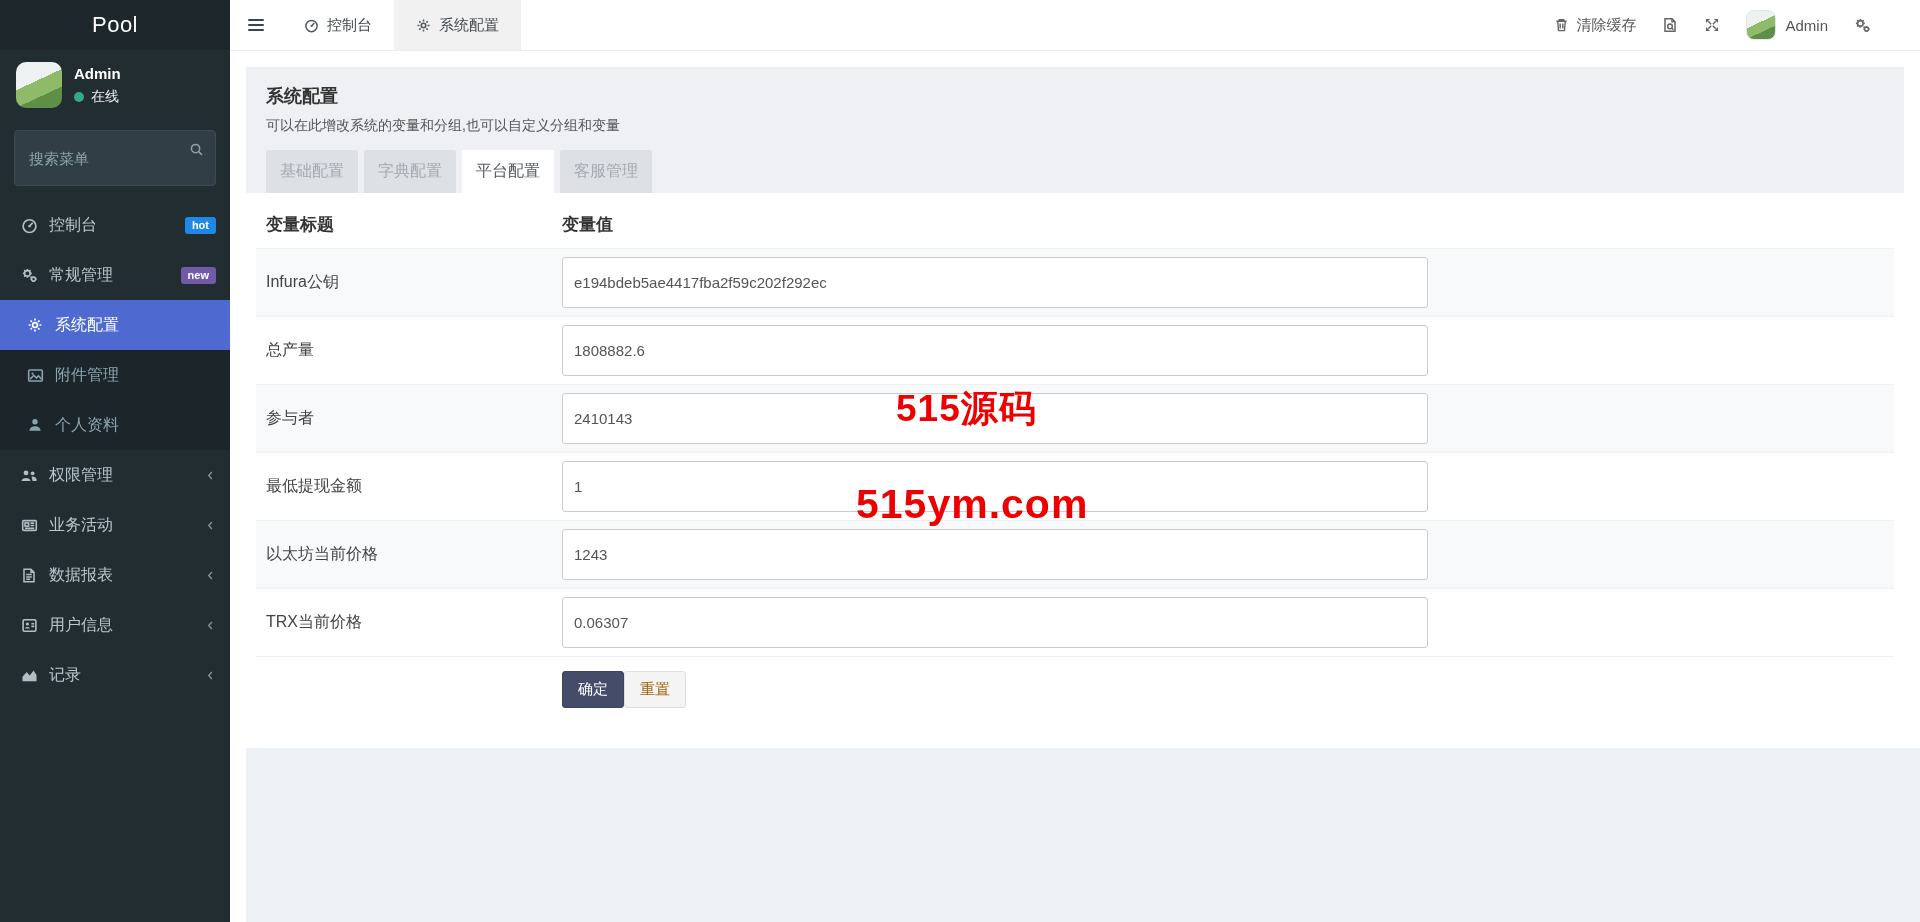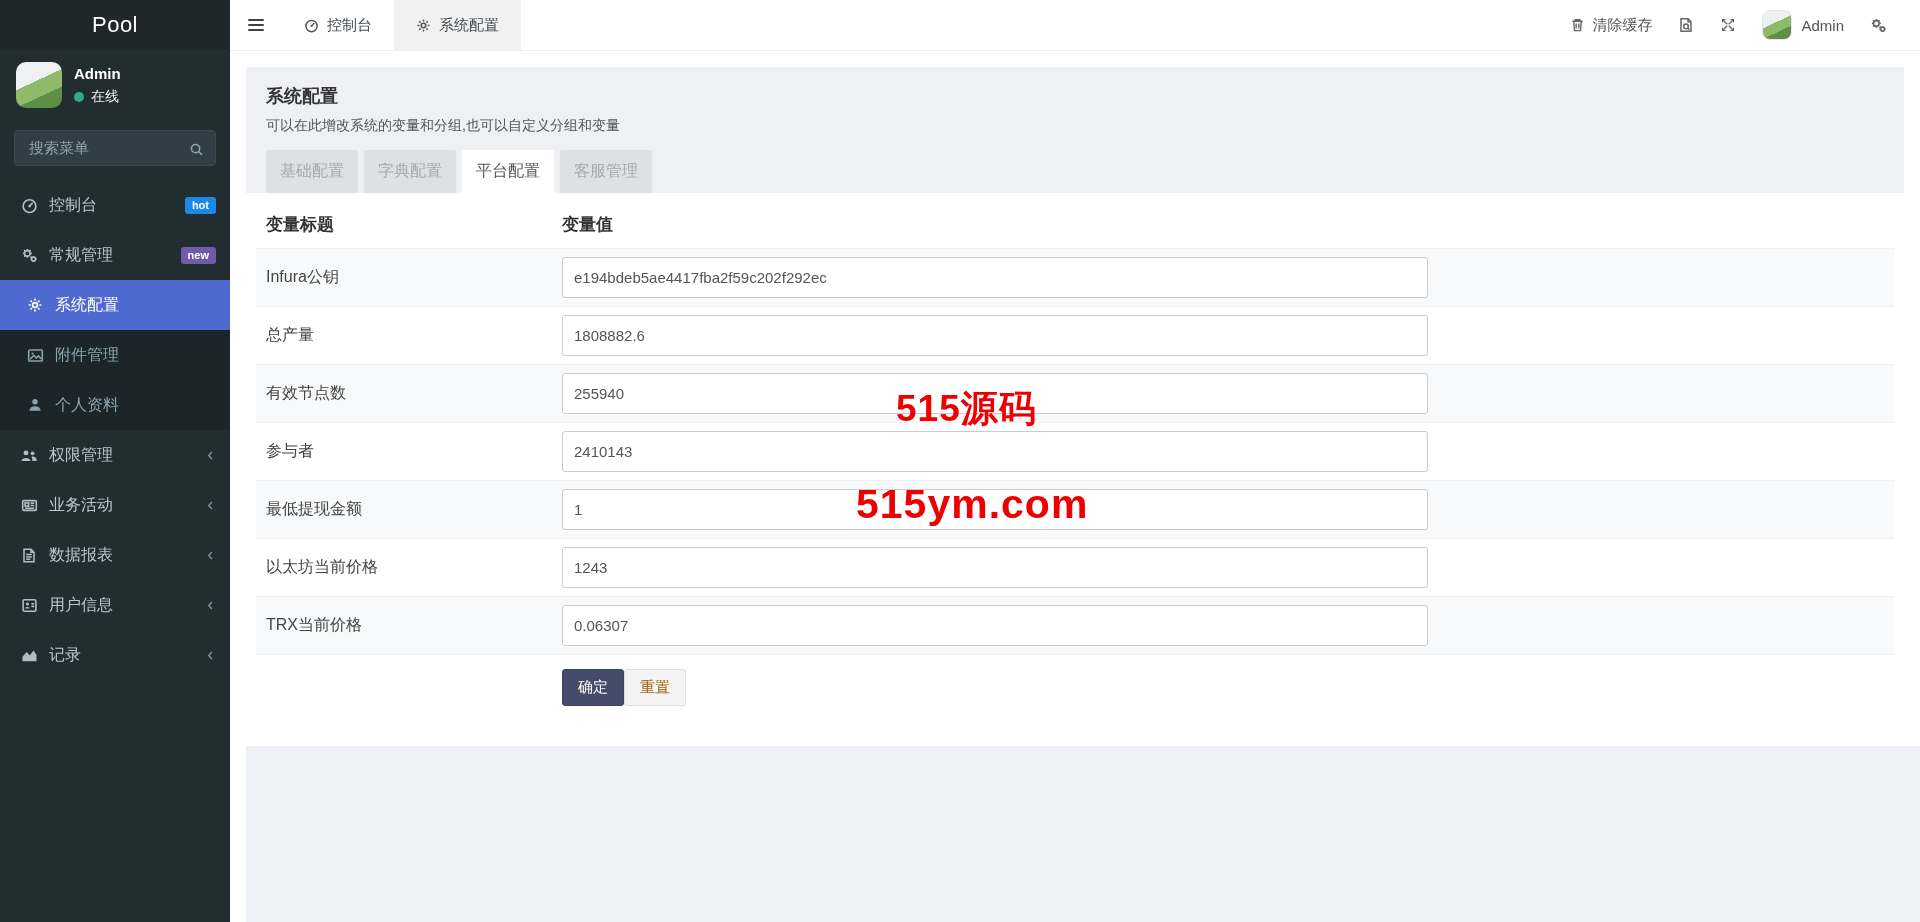--- a/index.html
+++ b/index.html
@@ -10,23 +10,23 @@
   .logo { height:50px; background:#1d272c; color:#fff; font-size:22px; font-weight:500;
           display:flex; align-items:center; justify-content:center; letter-spacing:.5px; }
   .user-panel { display:flex; align-items:center; padding:12px 16px 14px; }
   .avatar { width:46px; height:46px; border-radius:10px; flex:0 0 auto;
             background:linear-gradient(155deg,#eef1f2 42%,#8fba6a 42% 68%,#5d8f46 68%); }
   .user-info { margin-left:12px; }
   .user-name { color:#fff; font-weight:bold; font-size:15px; margin-bottom:6px; }
   .user-status { color:#ececec; font-size:14px; display:flex; align-items:center; }
   .dot { width:10px; height:10px; border-radius:50%; background:#34a88e; margin-right:7px; }
   .search-wrap { margin:8px 14px 14px; position:relative; }
-  .search-input { width:100%; height:36px; background:#323e46; border:1px solid #3c4a52; border-radius:4px;
+  .search-input { width:100%; height:56px; background:#323e46; border:1px solid #3c4a52; border-radius:4px;
                   color:#14b8a6; font-size:15px; padding:0 34px 0 14px; outline:none;
-                  font-family:Liberation Serif, serif; }
+                  font-family:Liberation Sans, sans-serif; }
   .search-input::placeholder { color:#8ba1ab; }
   .search-icon { position:absolute; right:12px; top:12px; color:#8ba1ab; }
 
   .menu { margin-top:6px; }
   .menu-item { height:50px; display:flex; align-items:center; padding:0 14px 0 18px;
                color:#b8c7ce; font-size:16px; cursor:pointer; position:relative; }
   .menu-item .mi-icon { width:22px; display:flex; justify-content:center; color:#b0bfc6; }
   .menu-item .mi-label { margin-left:9px; flex:1; }
   .submenu { background:#1b252a; }
   .submenu .menu-item { padding-left:24px; color:#8aa4af; }
@@ -38,21 +38,21 @@
   .badge.new { background:#6f5ba7; }
   .chev { color:#7f959e; display:flex; }
 
   
   .topbar { position:fixed; left:230px; right:0; top:0; height:50px; background:#fff; z-index:4;
             display:flex; align-items:stretch; box-shadow:0 1px 0 #eceff1; }
   .hamburger { width:52px; display:flex; align-items:center; justify-content:center; color:#3c4449; cursor:pointer; }
   .top-tab { display:flex; align-items:center; padding:0 22px; color:#454b50; font-size:15px; cursor:pointer; }
   .top-tab .tt-icon { margin-right:8px; color:#51575c; display:flex; }
   .top-tab.active { background:#f1f1f1; }
-  .topbar-right { margin-left:auto; display:flex; align-items:center; padding-right:20px; }
+  .topbar-right { margin-left:auto; display:flex; align-items:center; padding-right:36px; }
   .tb-item { display:flex; align-items:center; color:#555; font-size:15px; cursor:pointer; padding:0 13px; }
   .tb-item .tb-icon { display:flex; color:#666; }
   .tb-item .tb-text { margin-left:7px; }
   .tb-avatar { width:30px; height:30px; border-radius:8px; margin-right:9px;
                background:linear-gradient(155deg,#eef1f2 42%,#8fba6a 42% 68%,#5d8f46 68%);
                border:1px solid #e4e7e9; }
 
   
   .content { position:fixed; left:230px; right:0; top:50px; bottom:0; background:#fff;
              display:flex; flex-direction:column; }
@@ -64,21 +64,21 @@
   .cfg-tab { padding:11px 14px; min-width:92px; text-align:left; font-size:16px; color:#a2abb2;
              background:#dde1e5; margin-right:6px; border-radius:2px 2px 0 0; cursor:pointer; }
   .cfg-tab.active { background:#fff; color:#55595d; }
   .panel-body { background:#fff; padding:0 10px; }
   table.cfg { width:100%; border-collapse:collapse; }
   table.cfg th { text-align:left; font-size:17px; font-weight:bold; color:#333; padding:20px 10px 12px;
                  border-bottom:1px solid #f0f1f2; }
   table.cfg td { padding:8px 10px; border-bottom:1px solid #f0f1f2; height:50px; }
   table.cfg tbody tr:nth-child(odd) { background:#f8f9fa; }
   td.lbl, th.c1 { width:296px; font-size:16px; color:#444; }
-  .cfg-input { width:866px; height:41px; border:1px solid #ccc; border-radius:3px; padding:0 11px;
+  .cfg-input { width:866px; height:51px; border:1px solid #ccc; border-radius:3px; padding:0 11px;
                font-size:15px; color:#555; background:#fff; outline:none;
                font-family:"Liberation Sans","DejaVu Sans",sans-serif; }
   .form-actions { padding:14px 0 40px 306px; display:flex; }
   .btn { font-size:15px; border-radius:3px; padding:8px 15px; cursor:pointer; border:1px solid transparent;
          font-family:"Liberation Sans","DejaVu Sans",sans-serif; }
   .btn-ok { background:#444c69; color:#fff; border-color:#3d4460; }
   .btn-reset { background:#f4f4f4; color:#a16207; border-color:#ddd; }
   .page-rest { flex:1; background:#edf0f4; margin-left:16px; }
 
   
@@ -358,24 +358,20 @@
         <tbody>
           <tr>
             <td class="lbl">Infura公钥</td>
             <td><input class="cfg-input" value="e194bdeb5ae4417fba2f59c202f292ec" style=""></td>
           </tr>
           <tr>
             <td class="lbl">总产量</td>
             <td><input class="cfg-input" value="1808882.6" style=""></td>
           </tr>
           <tr>
-            <td class="lbl">有效节点数</td>
-            <td><input class="cfg-input" value="255940" style=""></td>
-          </tr>
-          <tr>
             <td class="lbl">参与者</td>
             <td><input class="cfg-input" value="2410143" style=""></td>
           </tr>
           <tr>
             <td class="lbl">最低提现金额</td>
             <td><input class="cfg-input" value="1" style=""></td>
           </tr>
           <tr>
             <td class="lbl">以太坊当前价格</td>
             <td><input class="cfg-input" value="1243" style=""></td>

